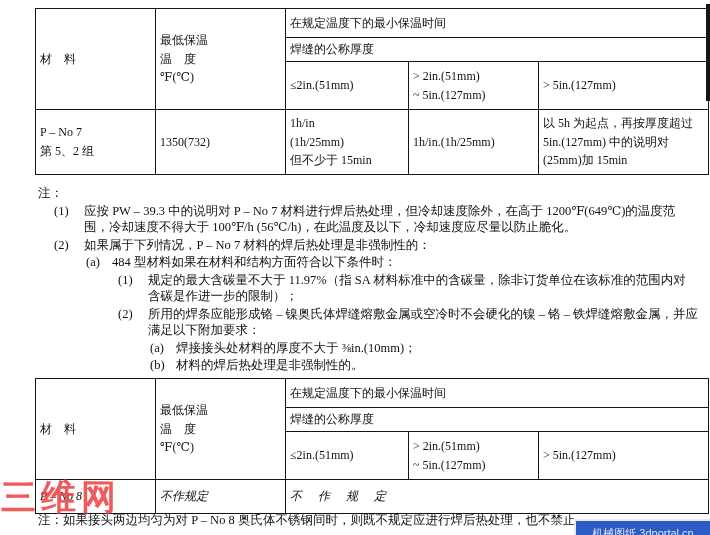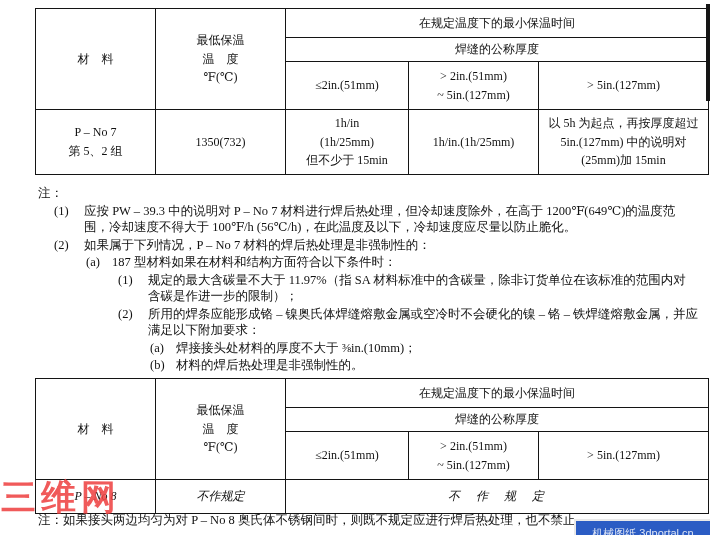--- a/index.html
+++ b/index.html
@@ -15,21 +15,21 @@
   table.spec{
     position:absolute;
     left:35px;
     border-collapse:collapse;
     table-layout:fixed;
     width:673px;
     font-size:12px;
   }
   table.spec td{
     border:1.6px solid #141414;
-    text-align:center;
+    text-align:left;
     vertical-align:middle;
     padding:1px 4px;
     line-height:1.55;
   }
   #table1{top:8px;}
   #table2{top:378px;}
   .c1{width:120px;} .c2{width:130px;} .c3{width:123px;} .c4{width:130px;} .c5{width:170px;}
   .hrow1 td{height:26px;}
   .hrow2 td{height:21px;}
   .hrow3 td{height:45px;}
@@ -153,21 +153,21 @@
       <div class="ntext">应按 PW – 39.3 中的说明对 P – No 7 材料进行焊后热处理，但冷却速度除外，在高于 1200℉(649℃)的温度范围，冷却速度不得大于 100℉/h (56℃/h)，在此温度及以下，冷却速度应尽量以防止脆化。</div>
     </div>
 
     <div class="note-item lv1">
       <span class="nlabel">(2)</span>
       <div class="ntext">如果属于下列情况，P – No 7 材料的焊后热处理是非强制性的：</div>
     </div>
 
     <div class="note-item lv2">
       <span class="nlabel narrow">(a)</span>
-      <div class="ntext">187 型材料如果在材料和结构方面符合以下条件时：</div>
+      <div class="ntext">484 型材料如果在材料和结构方面符合以下条件时：</div>
     </div>
 
     <div class="note-item lv3">
       <span class="nlabel">(1)</span>
       <div class="ntext">规定的最大含碳量不大于 11.97%（指 SA 材料标准中的含碳量，除非订货单位在该标准的范围内对含碳是作进一步的限制）；</div>
     </div>
 
     <div class="note-item lv3">
       <span class="nlabel">(2)</span>
       <div class="ntext">所用的焊条应能形成铬 – 镍奥氏体焊缝熔敷金属或空冷时不会硬化的镍 – 铬 – 铁焊缝熔敷金属，并应满足以下附加要求：</div>

